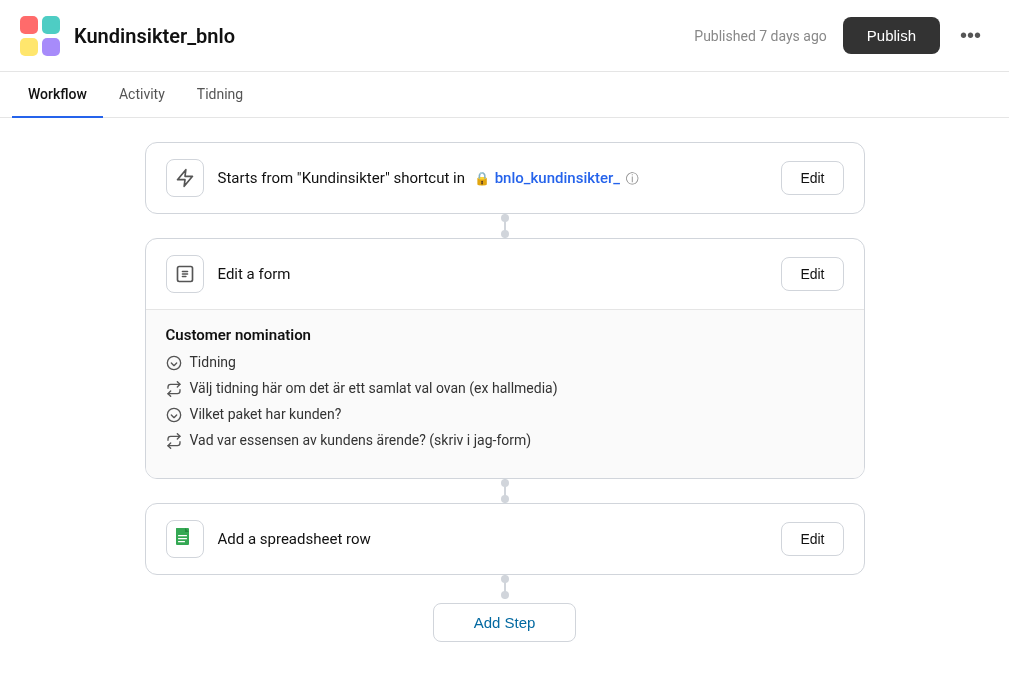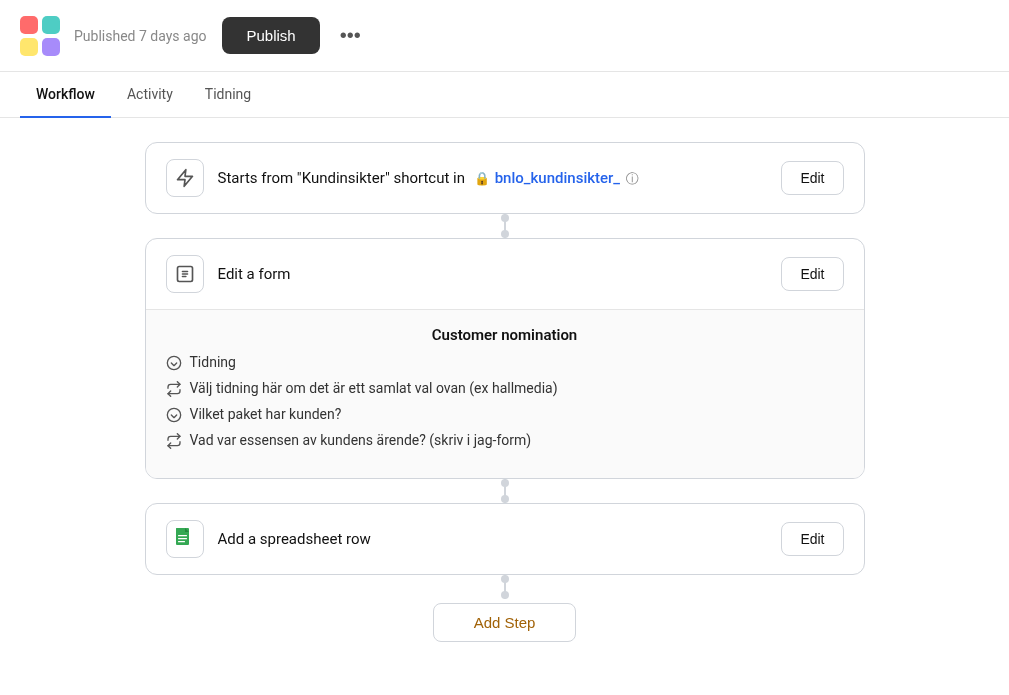--- a/index.html
+++ b/index.html
@@ -54,21 +54,21 @@
       cursor: pointer;
       font-size: 20px;
       color: #555;
       padding: 4px 8px;
       border-radius: 4px;
     }
 
     
     .nav-tabs {
       display: flex;
-      padding: 0 20px;
+      padding: 0 12px;
       border-bottom: 1px solid #e5e5e5;
     }
     .nav-tab {
       padding: 14px 16px;
       font-size: 14px;
       color: #555;
       cursor: pointer;
       border-bottom: 2px solid transparent;
       margin-bottom: -1px;
     }
@@ -170,21 +170,20 @@
       border-top: 1px solid #e5e5e5;
       padding: 16px 20px 20px 20px;
       background: #fafafa;
     }
 
     .form-title {
       font-size: 15px;
       font-weight: 600;
       color: #111;
       margin-bottom: 10px;
-      text-align: center;
     }
 
     .form-field {
       display: flex;
       align-items: flex-start;
       margin-bottom: 6px;
       font-size: 14px;
       color: #333;
     }
 
@@ -196,37 +195,38 @@
       color: #555;
     }
 
     
     .add-step-btn {
       border: 1.5px solid #d1d5db;
       background: #fff;
       border-radius: 8px;
       padding: 10px 40px;
       font-size: 15px;
-      color: #a16207;
+      color: #0369a1;
       cursor: pointer;
       margin-top: 4px;
     }
   </style>
 </head>
 <body>
 
 <header class="header">
 
   <svg class="logo" viewBox="0 0 40 40" xmlns="http://www.w3.org/2000/svg">
     <rect x="0" y="0" width="18" height="18" rx="5" fill="#FF6B6B"></rect>
     <rect x="22" y="0" width="18" height="18" rx="5" fill="#4ECDC4"></rect>
     <rect x="0" y="22" width="18" height="18" rx="5" fill="#FFE66D"></rect>
     <rect x="22" y="22" width="18" height="18" rx="5" fill="#A78BFA"></rect>
   </svg>
 
+  <span class="app-title">Kundinsikter_bnlo</span>
 
   <span class="published-info">Published 7 days ago</span>
 
   <button class="publish-btn">Publish</button>
 
   <button class="more-btn">
     <span>•••</span>
   </button>
 </header>
 

